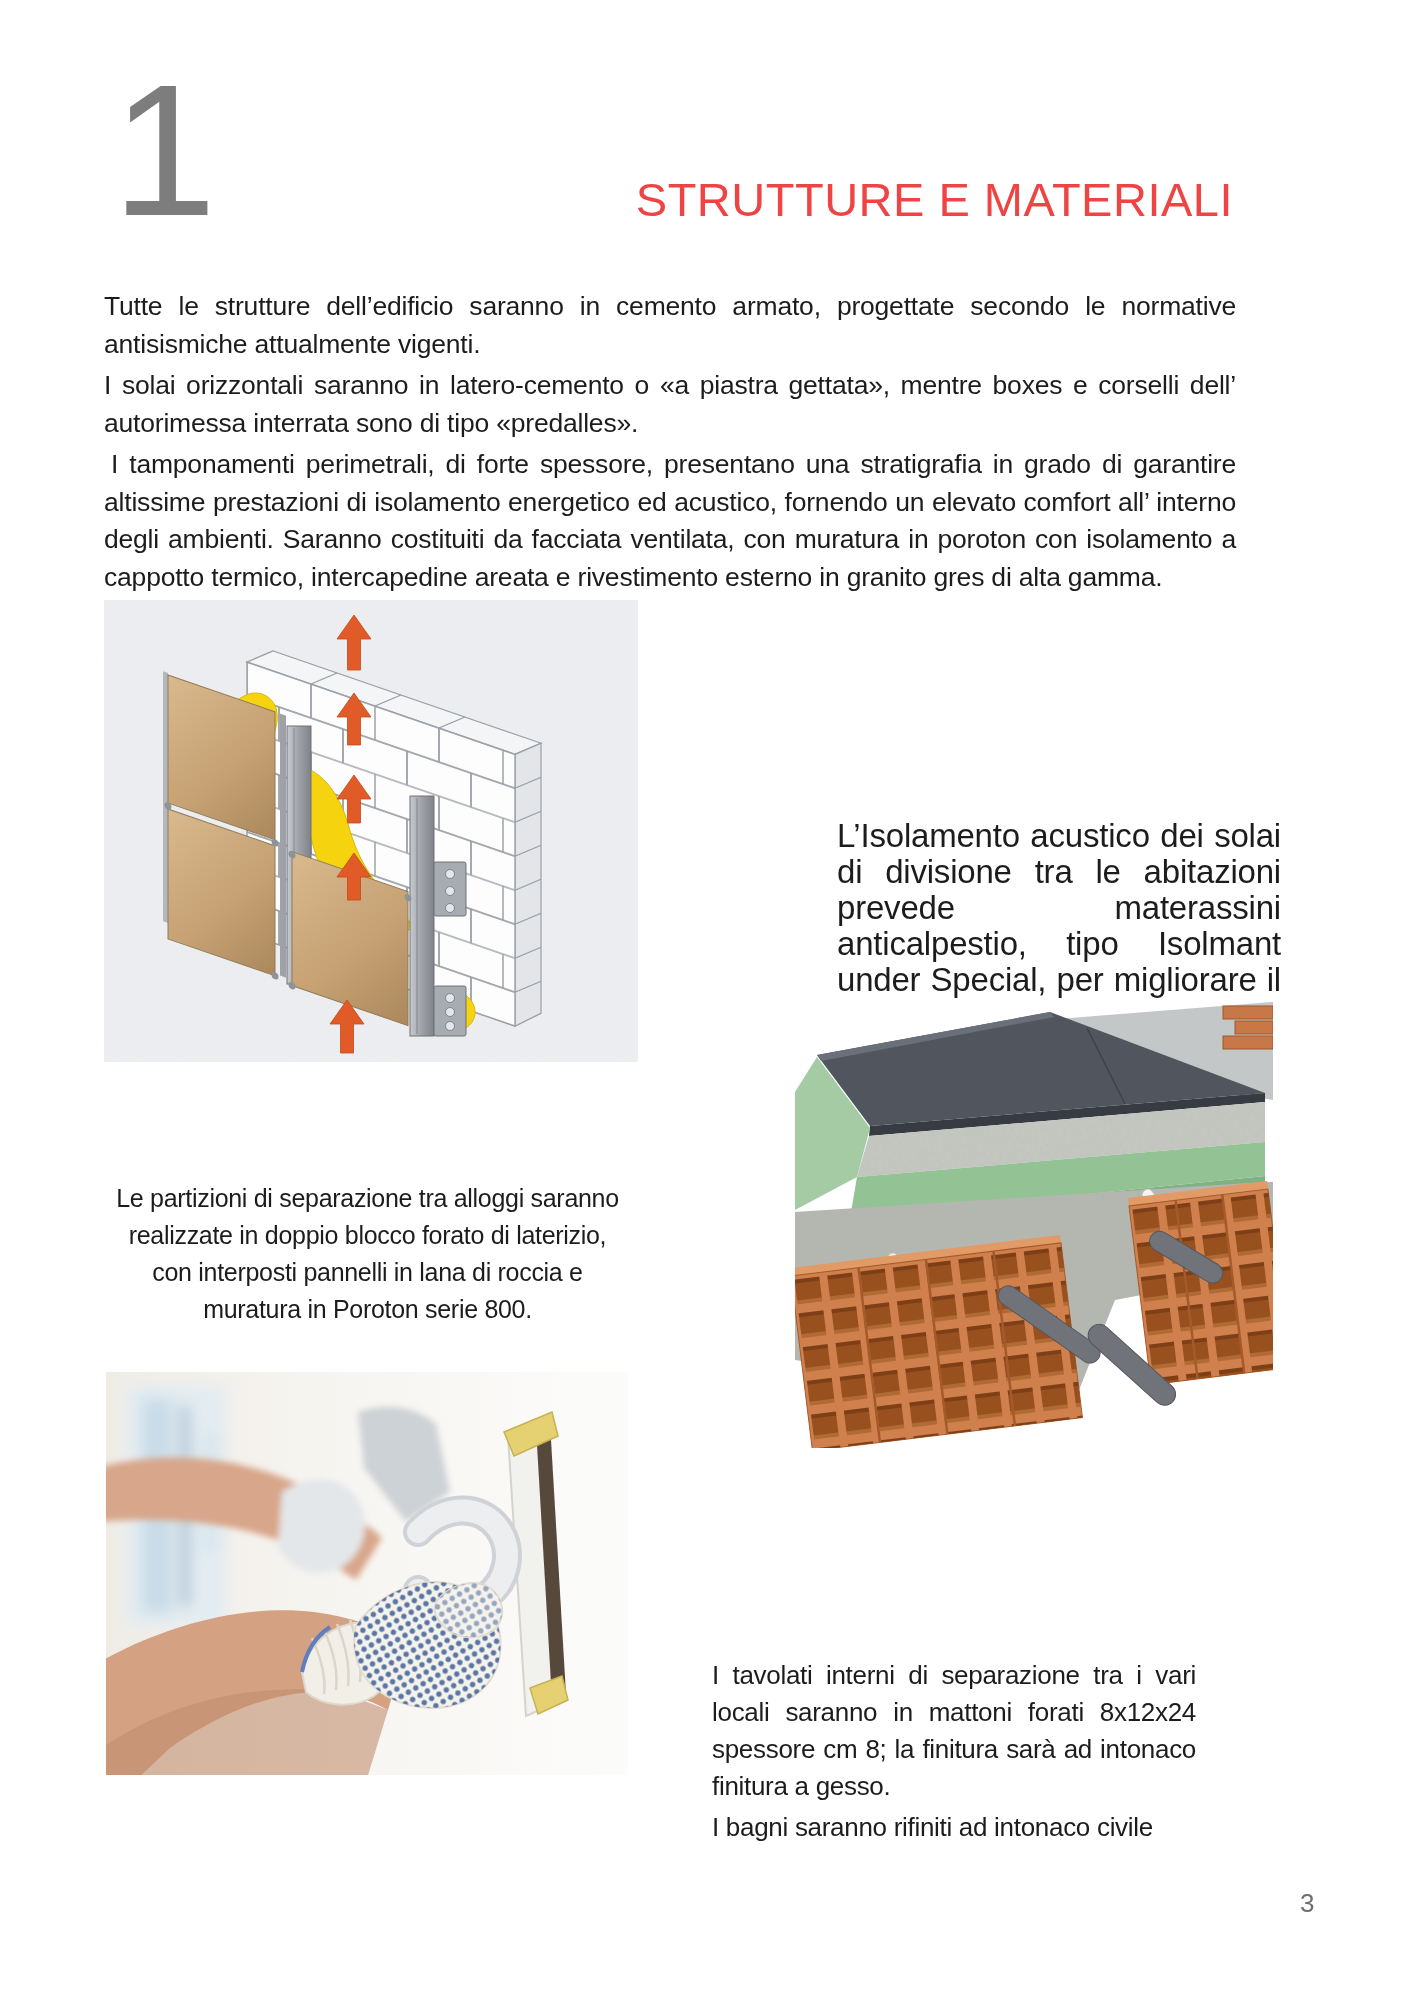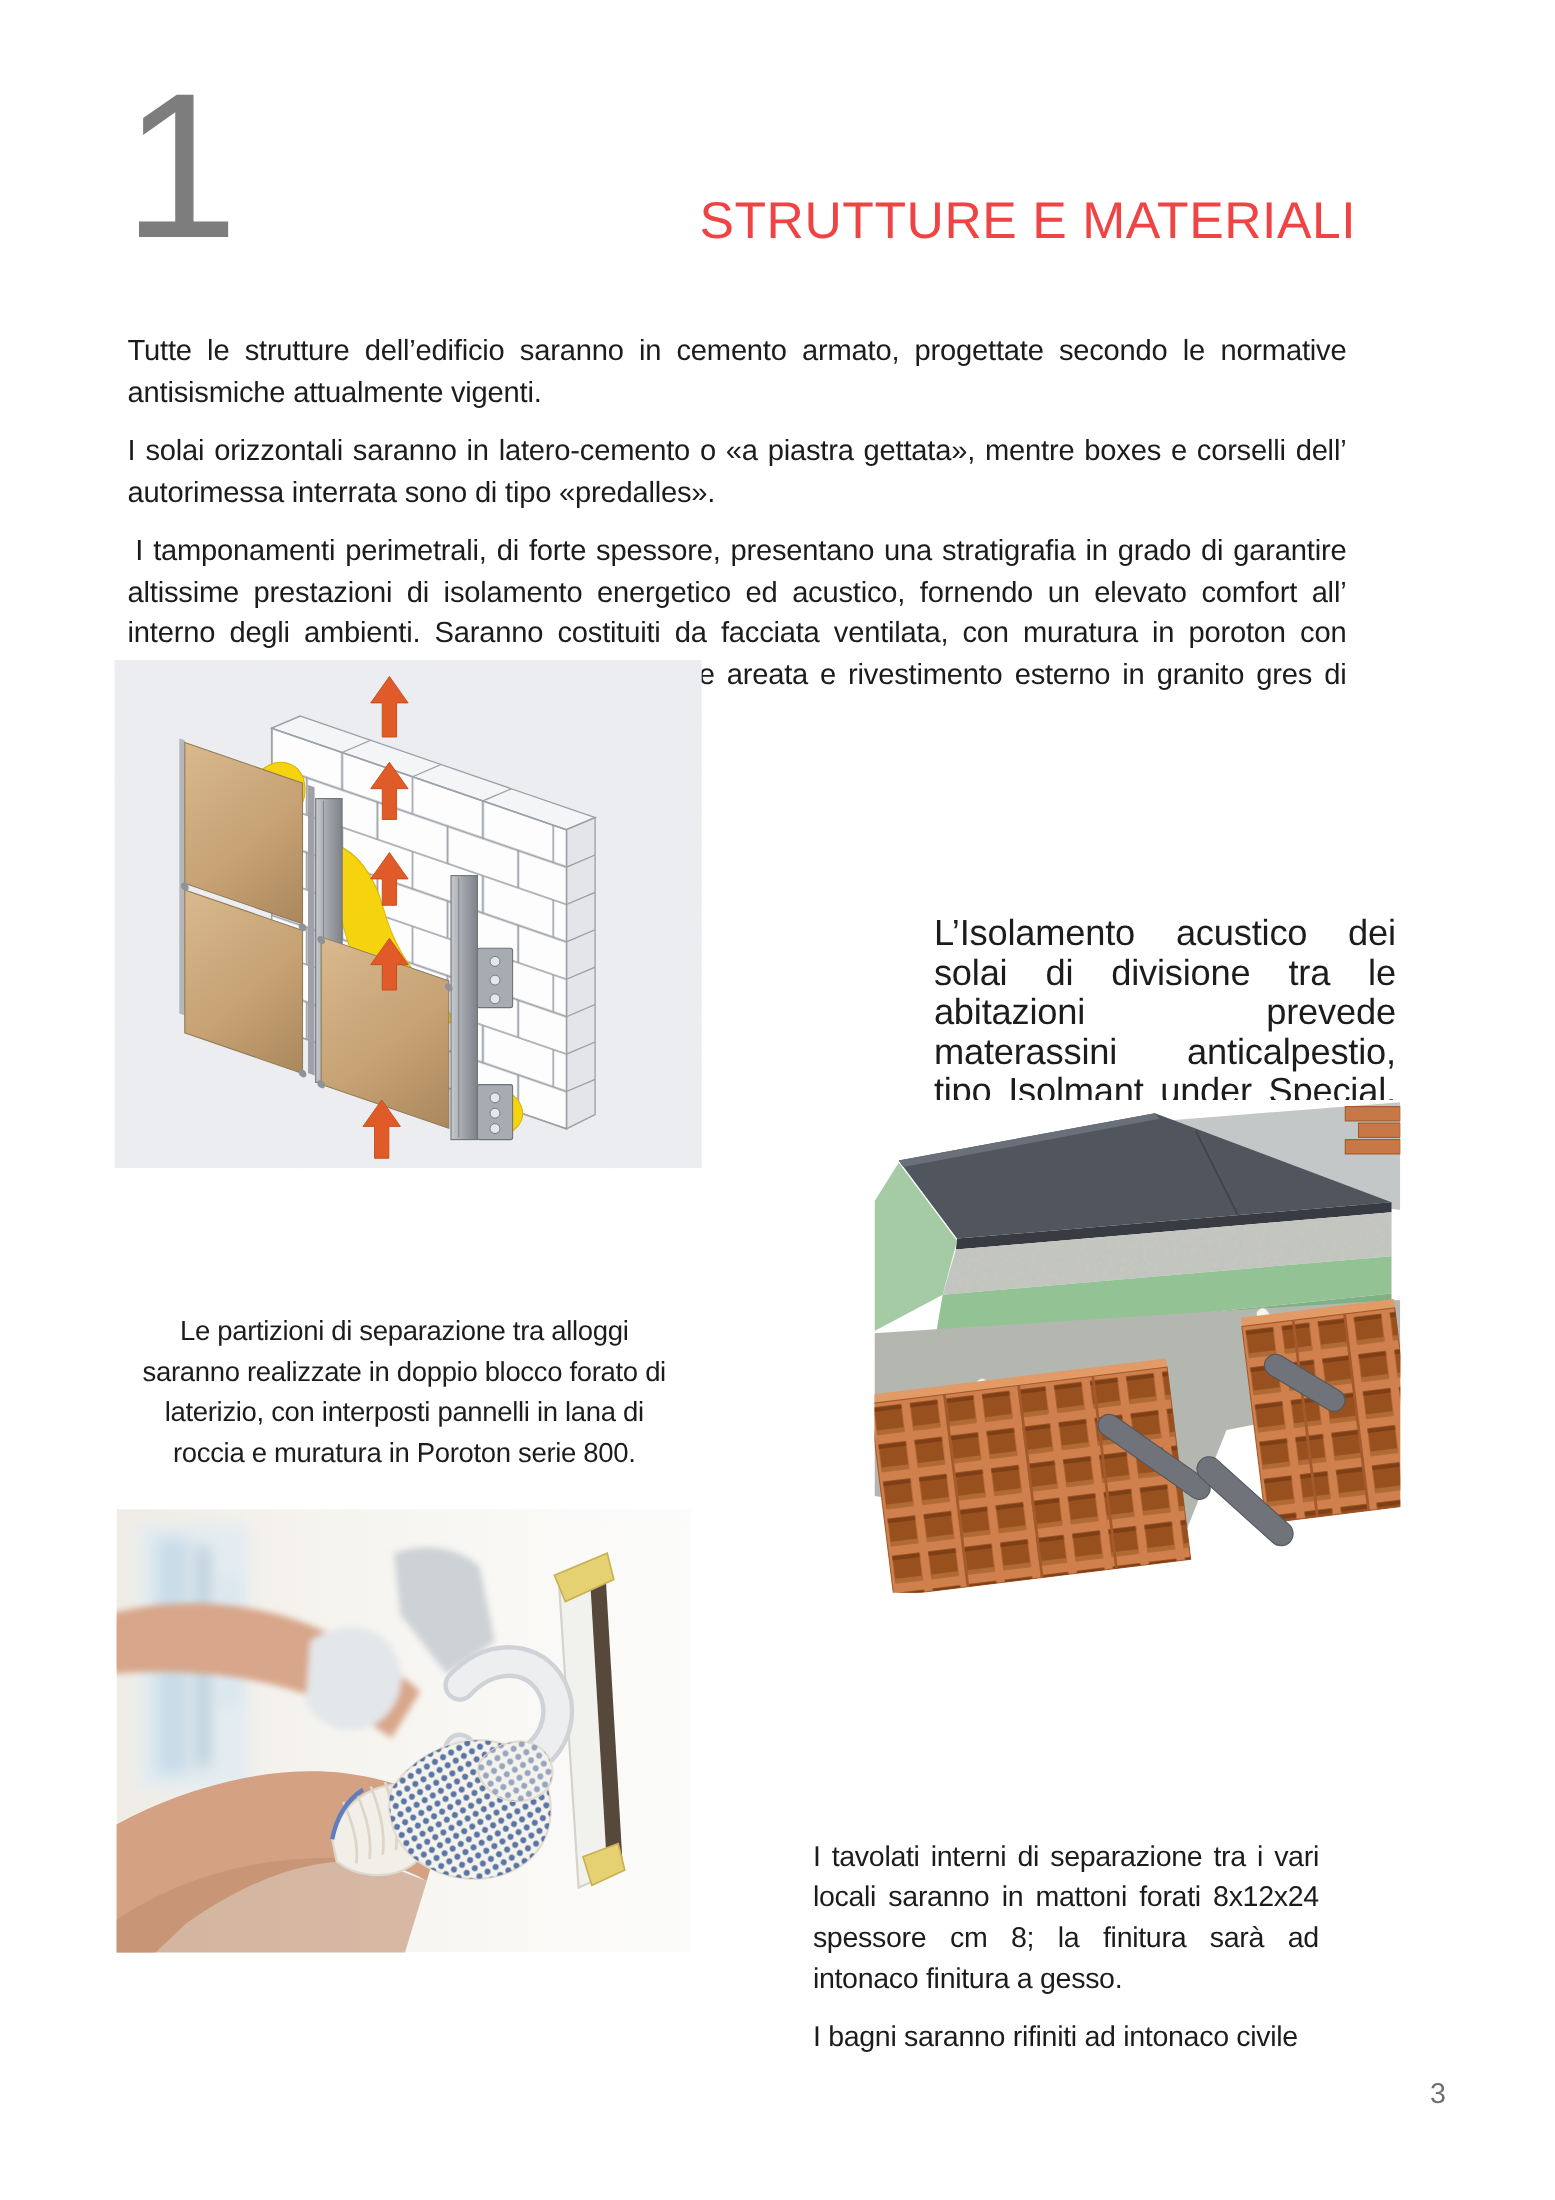--- a/index.html
+++ b/index.html
@@ -16,42 +16,42 @@
     position: absolute; left: 112px; top: 56px;
     font-size: 188px; line-height: 1;
     color: #7d7d7d; font-weight: 400;
   }
   .page-title {
     position: absolute; right: 181px; top: 176px;
     font-size: 47px; line-height: 1;
     font-weight: 400; color: #ef4444;
     letter-spacing: 0.5px; white-space: nowrap;
   }
-  .textblock p { margin: 16px; }
+  .textblock p { margin: 4px; }
   .intro {
     position: absolute; left: 100px; top: 284px; width: 1140px;
     font-size: 26.5px; line-height: 37.5px;
     letter-spacing: -0.2px;
     text-align: justify;
   }
   .intro p.indent { text-indent: 7px; }
   .acoustic {
     position: absolute; left: 833px; top: 814px; width: 452px;
     font-size: 33px; line-height: 36px;
     letter-spacing: -0.2px;
     text-align: justify;
   }
   .partitions {
     position: absolute; left: 110px; top: 1176px; width: 515px;
     font-size: 25px; line-height: 37px;
     letter-spacing: -0.3px;
     text-align: center;
   }
   .walls {
-    position: absolute; left: 723px; top: 1653px; width: 492px;
+    position: absolute; left: 708px; top: 1653px; width: 492px;
     font-size: 26px; line-height: 37px;
     letter-spacing: -0.3px;
     text-align: justify;
   }
   .page-number {
     position: absolute; left: 1300px; top: 1888px;
     font-size: 26px; color: #6f6f6f;
   }
   figure { position: absolute; }
   figure svg { display: block; width: 100%; height: 100%; }

